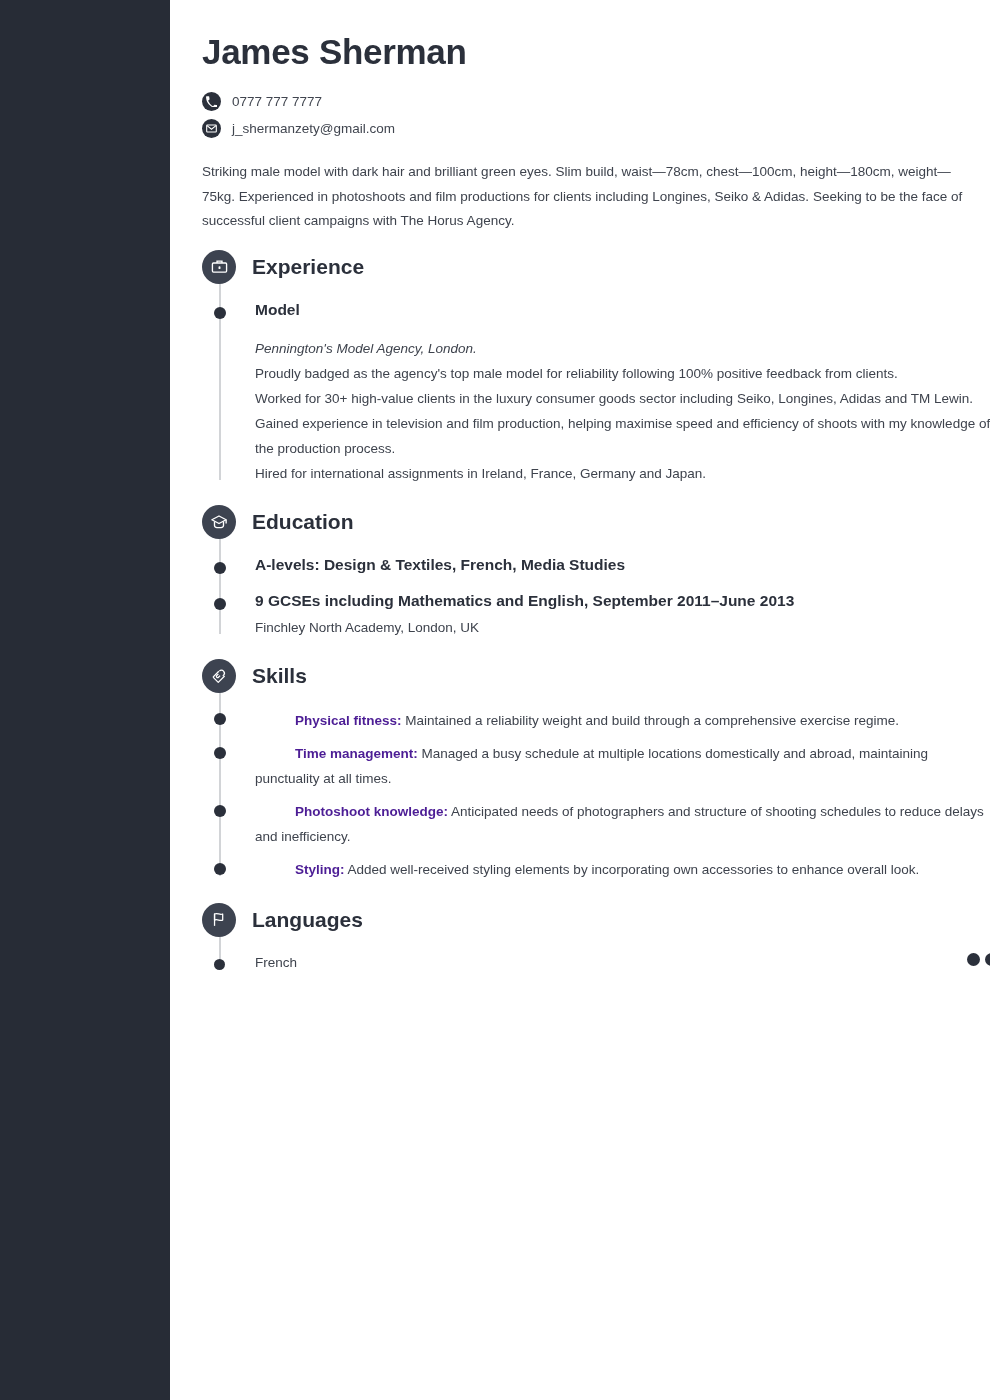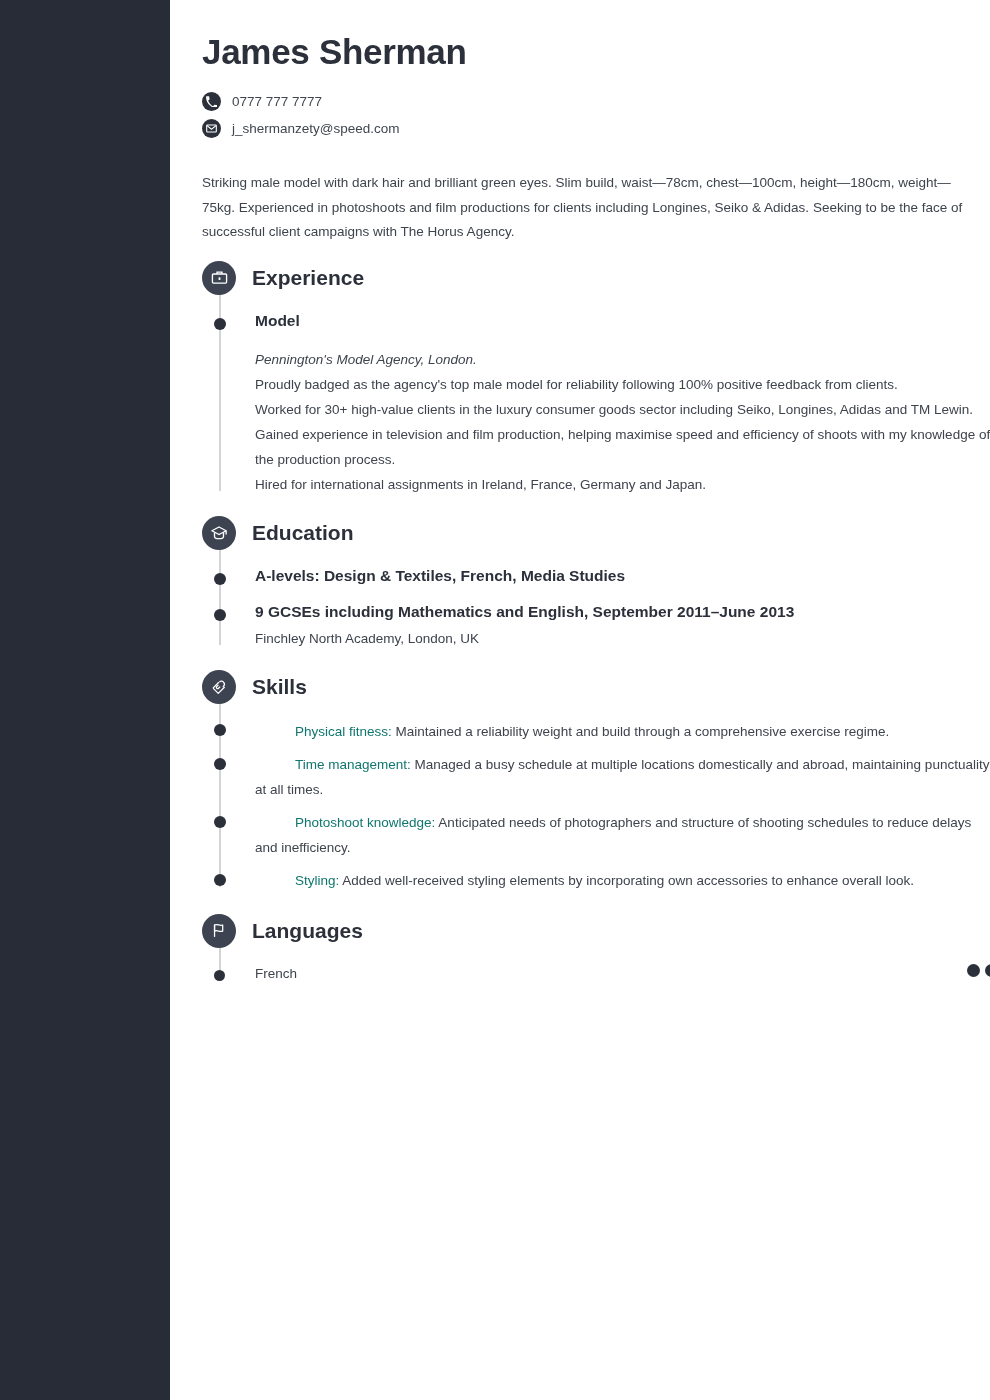--- a/index.html
+++ b/index.html
@@ -55,21 +55,21 @@
     margin-right: 11px;
     flex: 0 0 auto;
   }
   .c-icon svg { display: block; }
   .contact-text {
     font-size: 13.5px;
     color: #40454f;
   }
 
   .summary {
-    margin-top: 33px;
+    margin-top: 22px;
     margin-left: 16px;
     margin-right: 0;
     width: 775px;
     font-size: 13.5px;
     line-height: 24.5px;
     color: #3e434d;
   }
 
   
   .section { position: relative; margin-top: 16px; }
@@ -145,21 +145,21 @@
     color: #3e434d;
     line-height: 25px;
     margin-top: 4px;
   }
   .skill-line {
     font-size: 13.5px;
     color: #3e434d;
     line-height: 25px;
     width: 740px;
   }
-  .skill-line b { color: #0f766e; font-weight: normal; padding-left: 40px; }
+  .skill-line b { color: #4c1d95; font-weight: bold; padding-left: 40px; }
 
   
   .lang-item { display: flex; align-items: flex-start; gap: 26px; }
   .lang-name {
     font-size: 13.5px;
     color: #3e434d;
     line-height: 20px;
   }
   .lang-right {
     margin-left: auto;
@@ -208,21 +208,21 @@
         </span>
         <span class="contact-text">0777 777 7777</span>
       </div>
       <div class="contact-row">
         <span class="c-icon">
           <svg width="11" height="9" viewBox="0 0 16 12" fill="none" stroke="#fff" stroke-width="1.6">
             <rect x="1" y="1" width="14" height="10" rx="1"></rect>
             <path d="M1.5 1.8L8 7l6.5-5.2"></path>
           </svg>
         </span>
-        <span class="contact-text">j_shermanzety@speed.com</span>
+        <span class="contact-text">j_shermanzety@gmail.com</span>
       </div>
     </div>
 
     <div class="summary">Striking male model with dark hair and brilliant green eyes. Slim build, waist—78cm, chest—100cm, height—180cm, weight—75kg. Experienced in photoshoots and film productions for clients including Longines, Seiko &amp; Adidas. Seeking to be the face of successful client campaigns with The Horus Agency.</div>
 
     <div class="section">
       <div class="sec-head">
         <span class="sec-badge">
           <svg width="17" height="17" viewBox="0 0 24 24" fill="none" stroke="#fff" stroke-width="1.9">
             <rect x="2" y="7" width="20" height="13" rx="1.5"></rect>

